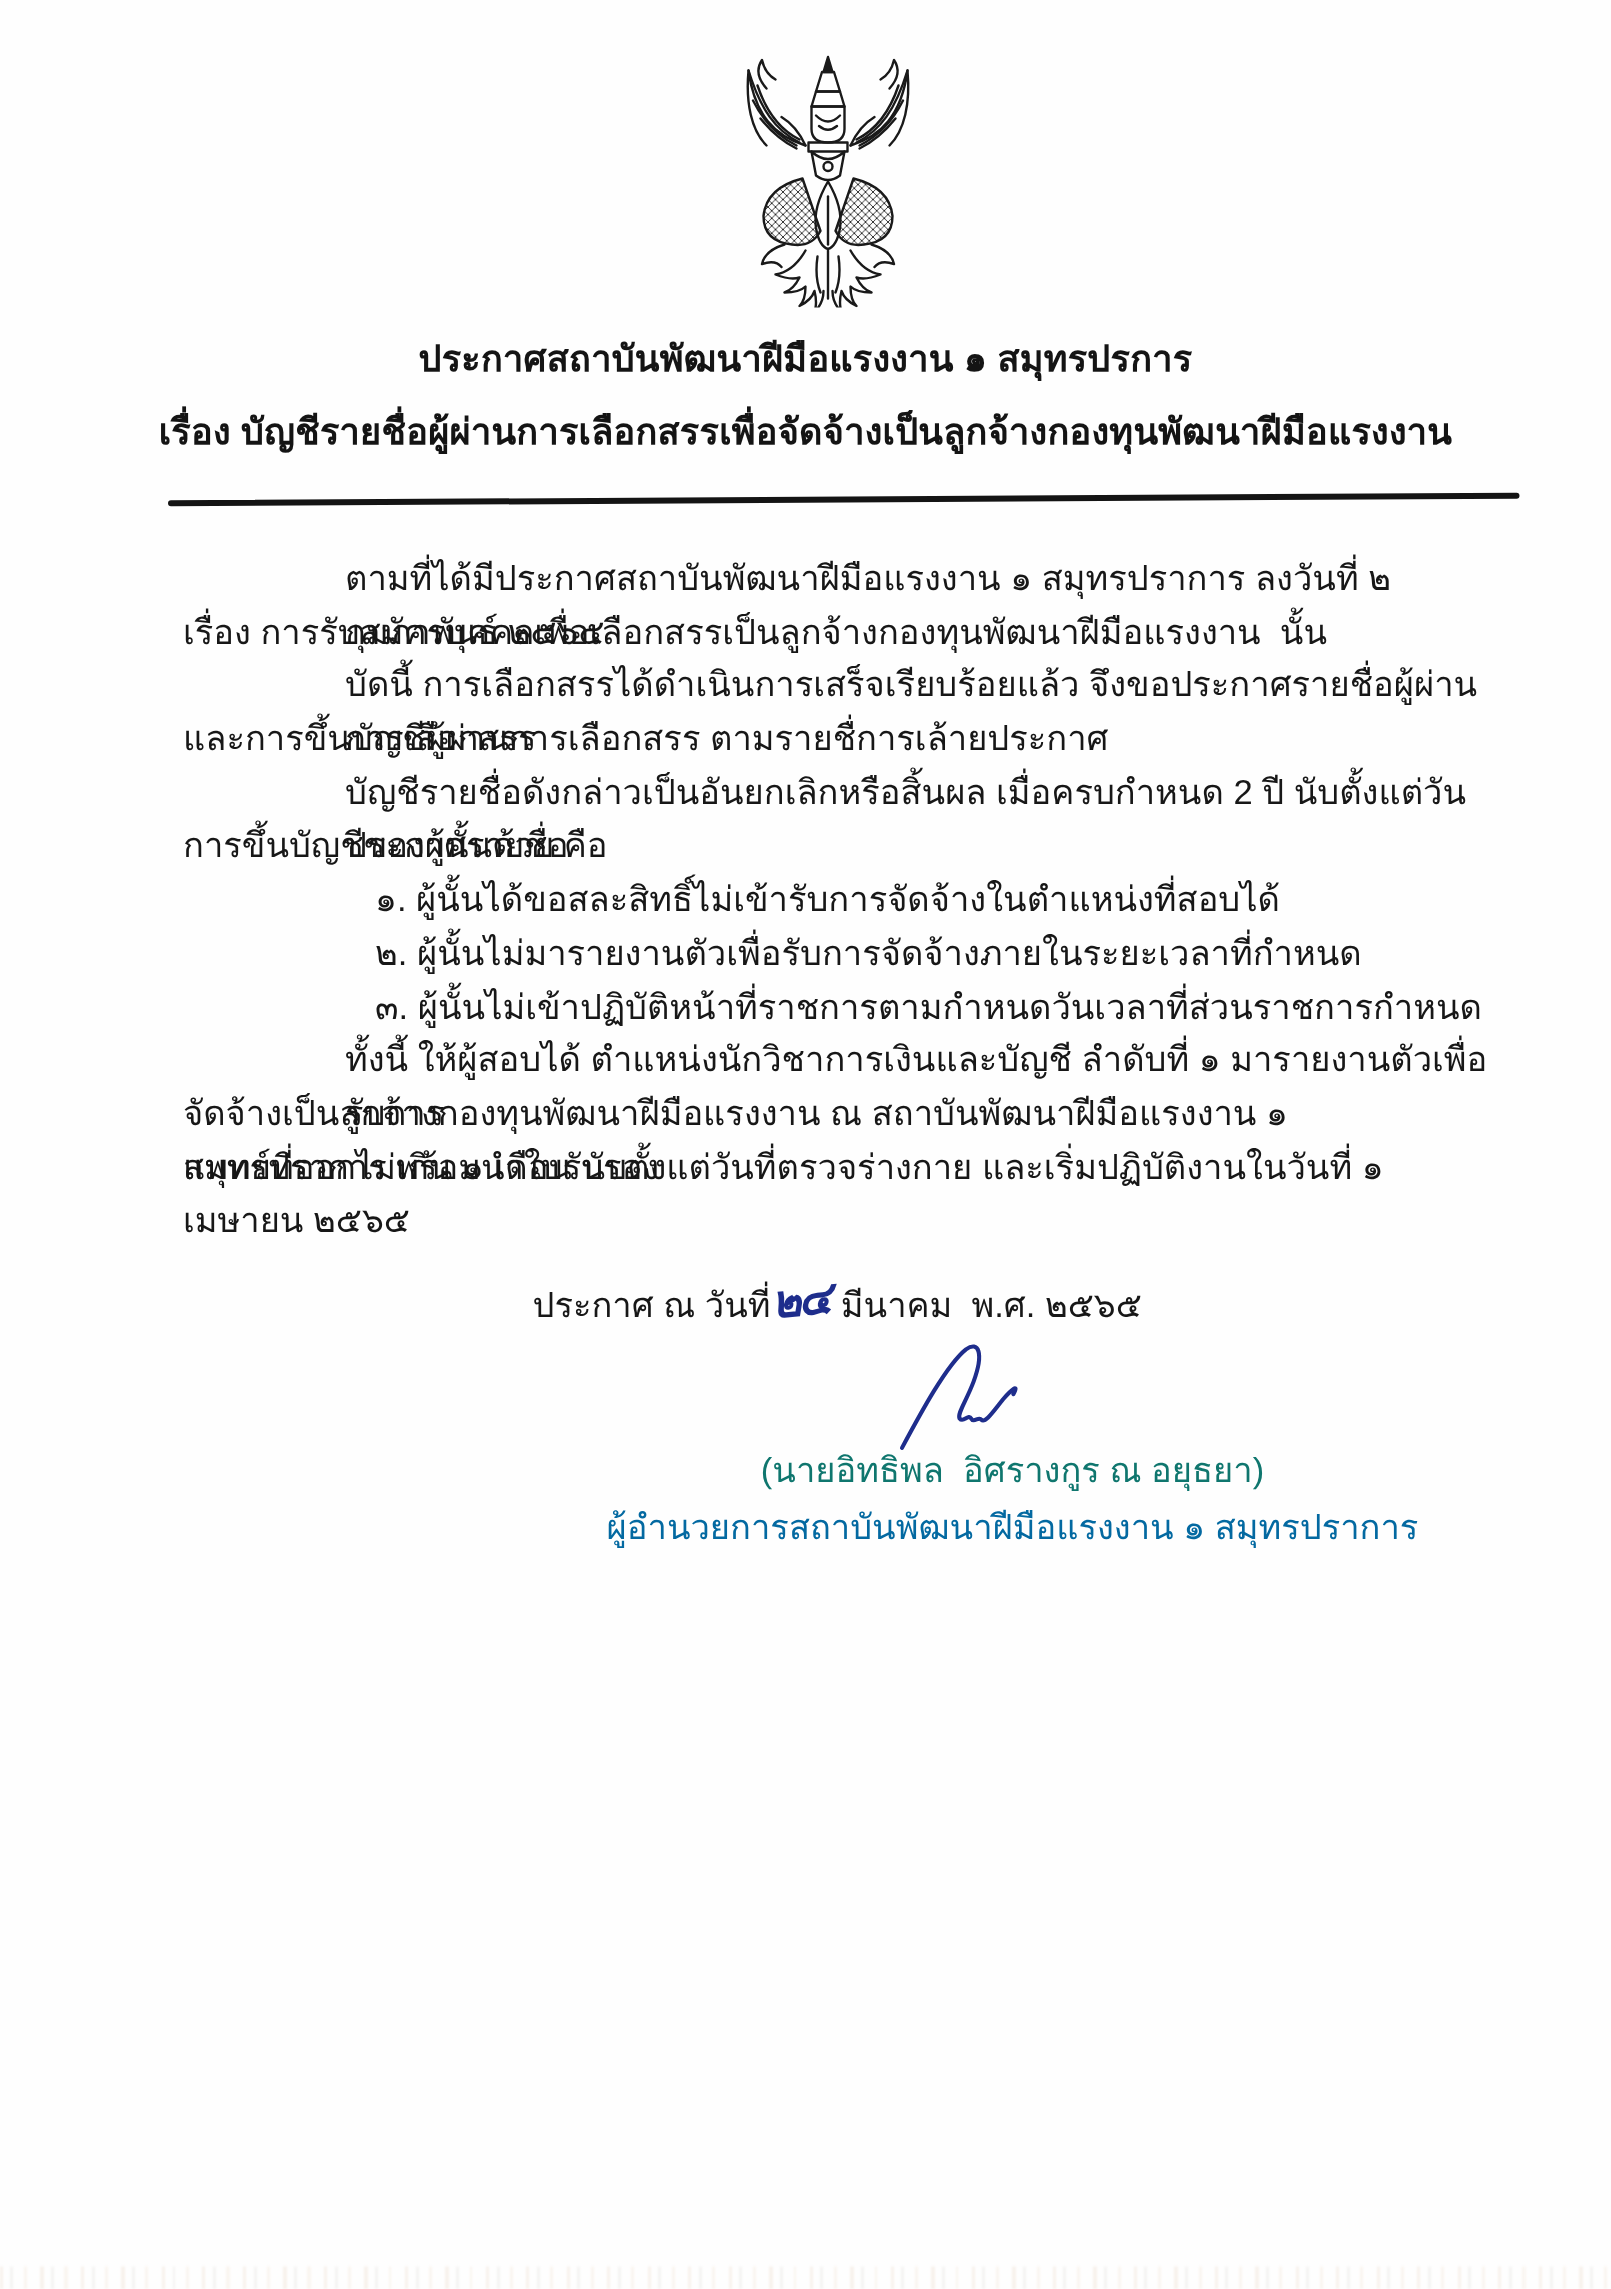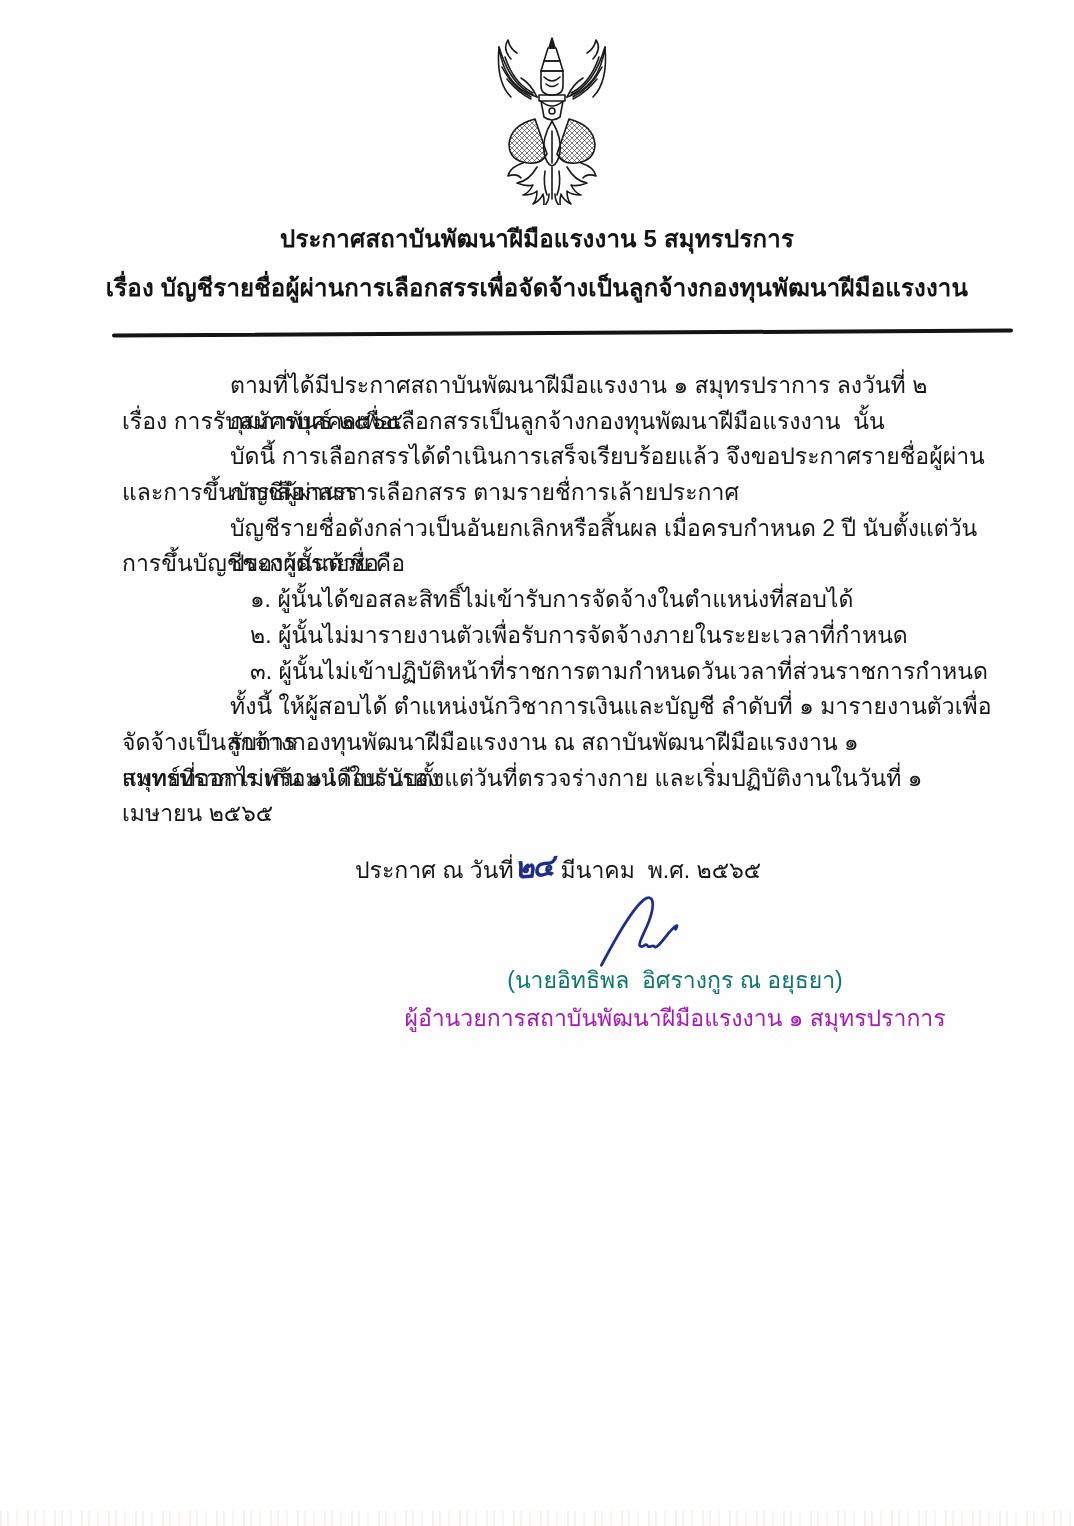--- a/index.html
+++ b/index.html
@@ -37,21 +37,21 @@
   }
   .hand-day{
     color:#1e2d8c;font-weight:bold;font-size:30px;
     transform:rotate(-5deg) translateY(2px);
     margin:0 2px 0 0;letter-spacing:-2px;
     font-style:italic;
   }
   .sig-block{position:absolute;left:395px;top:880px;width:560px;text-align:center;}
   .signature-svg{position:absolute;left:185px;top:5px;width:128px;height:88px;}
   .signer-name{position:absolute;top:82px;left:0;width:100%;font-size:23px;color:#0f766e;}
-  .signer-title{position:absolute;top:120px;left:0;width:100%;font-size:23px;color:#a21caf;}
+  .signer-title{position:absolute;top:120px;left:0;width:100%;font-size:23px;color:#0369a1;}
   .scan-noise{
     position:absolute;bottom:0;left:0;width:100%;height:15px;opacity:.5;
     background:
       repeating-linear-gradient(90deg,
         rgba(201,157,113,.25) 0 2px, rgba(255,255,255,0) 2px 7px,
         rgba(160,150,140,.2) 7px 9px, rgba(255,255,255,0) 9px 16px,
         rgba(214,170,120,.22) 16px 18px, rgba(255,255,255,0) 18px 27px);
     filter:blur(.7px);
   }
 </style>
@@ -94,21 +94,21 @@
         <path d="M75 88 q-10 17 -8 31 q2 12 8 14 q6 -2 8 -14 q2 -14 -8 -31"></path>
         <path d="M75 98 v32"></path>
         <path d="M46 130 q-13 4 -15 13 q9 -3 13 2 M104 130 q13 4 15 13 q-9 -3 -13 2"></path>
         <path d="M60 134 q-8 14 -20 16 q10 4 16 2 q-4 8 -10 10 q10 0 14 -4 q0 9 -4 13 q8 -4 10 -10 q2 8 0 14 q6 -6 6 -14"></path>
         <path d="M90 134 q8 14 20 16 q-10 4 -16 2 q4 8 10 10 q-10 0 -14 -4 q0 9 4 13 q-8 -4 -10 -10 q-2 8 0 14 q-6 -6 -6 -14"></path>
         <path d="M75 134 v32 M68 138 q-2 14 2 24 M82 138 q2 14 -2 24"></path>
       </g>
     </svg>
   </div>
 
-  <div class="title title1 t">ประกาศสถาบันพัฒนาฝีมือแรงงาน 5 สมุทรปรการ</div>
+  <div class="title title1 t">ประกาศสถาบันพัฒนาฝีมือแรงงาน ๑ สมุทรปรการ</div>
   <div class="title title2 t">เรื่อง บัญชีรายชื่อผู้ผ่านการเลือกสรรเพื่อจัดจ้างเป็นลูกจ้างกองทุนพัฒนาฝีมือแรงงาน</div>
 
   <div class="divider"></div>
 
   <div class="body-block">
     <div class="line indent t">ตามที่ได้มีประกาศสถาบันพัฒนาฝีมือแรงงาน ๑ สมุทรปราการ ลงวันที่ ๒ กุมภาพันธ์ ๒๕๖๕</div>
     <div class="line t">เรื่อง การรับสมัครบุคคลเพื่อเลือกสรรเป็นลูกจ้างกองทุนพัฒนาฝีมือแรงงาน  นั้น</div>
     <div class="line indent t">บัดนี้ การเลือกสรรได้ดำเนินการเสร็จเรียบร้อยแล้ว จึงขอประกาศรายชื่อผู้ผ่านการเลือกสรร</div>
     <div class="line t">และการขึ้นบัญชีผู้ผ่านการเลือกสรร ตามรายชื่การเล้ายประกาศ</div>
     <div class="line indent t">บัญชีรายชื่อดังกล่าวเป็นอันยกเลิกหรือสิ้นผล เมื่อครบกำหนด 2 ปี นับตั้งแต่วันประกาศรายชื่อ</div>

